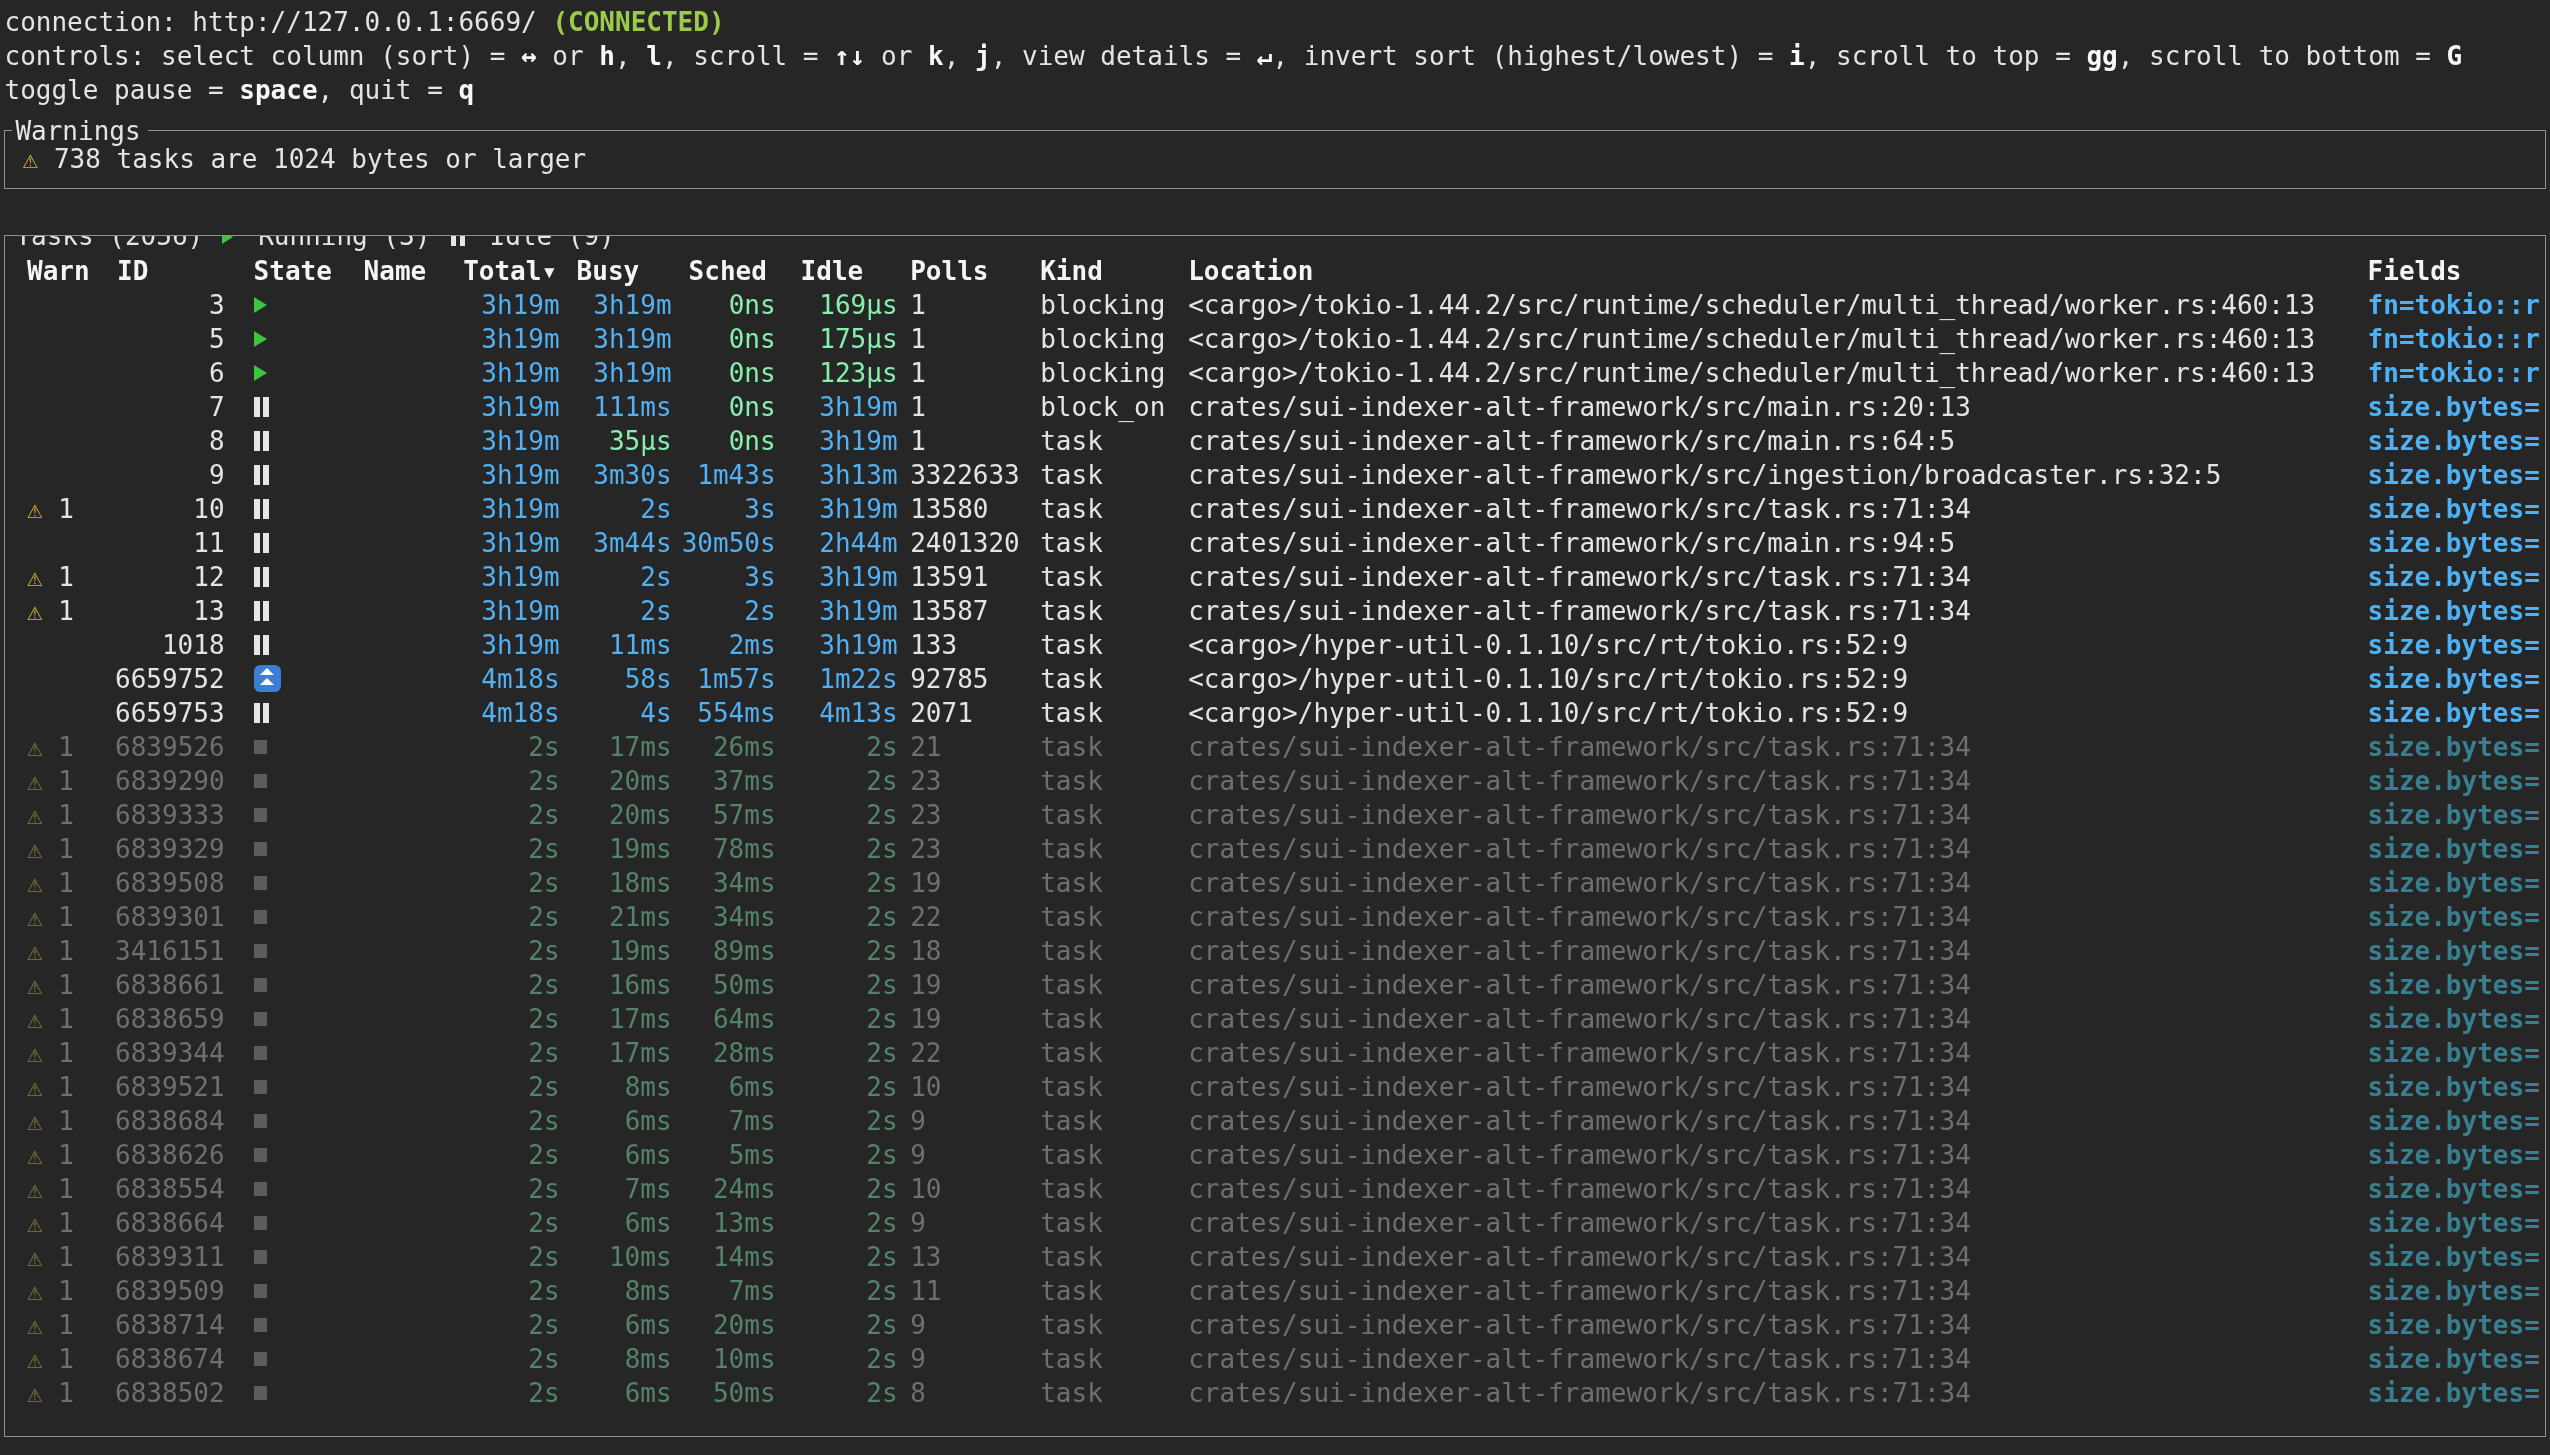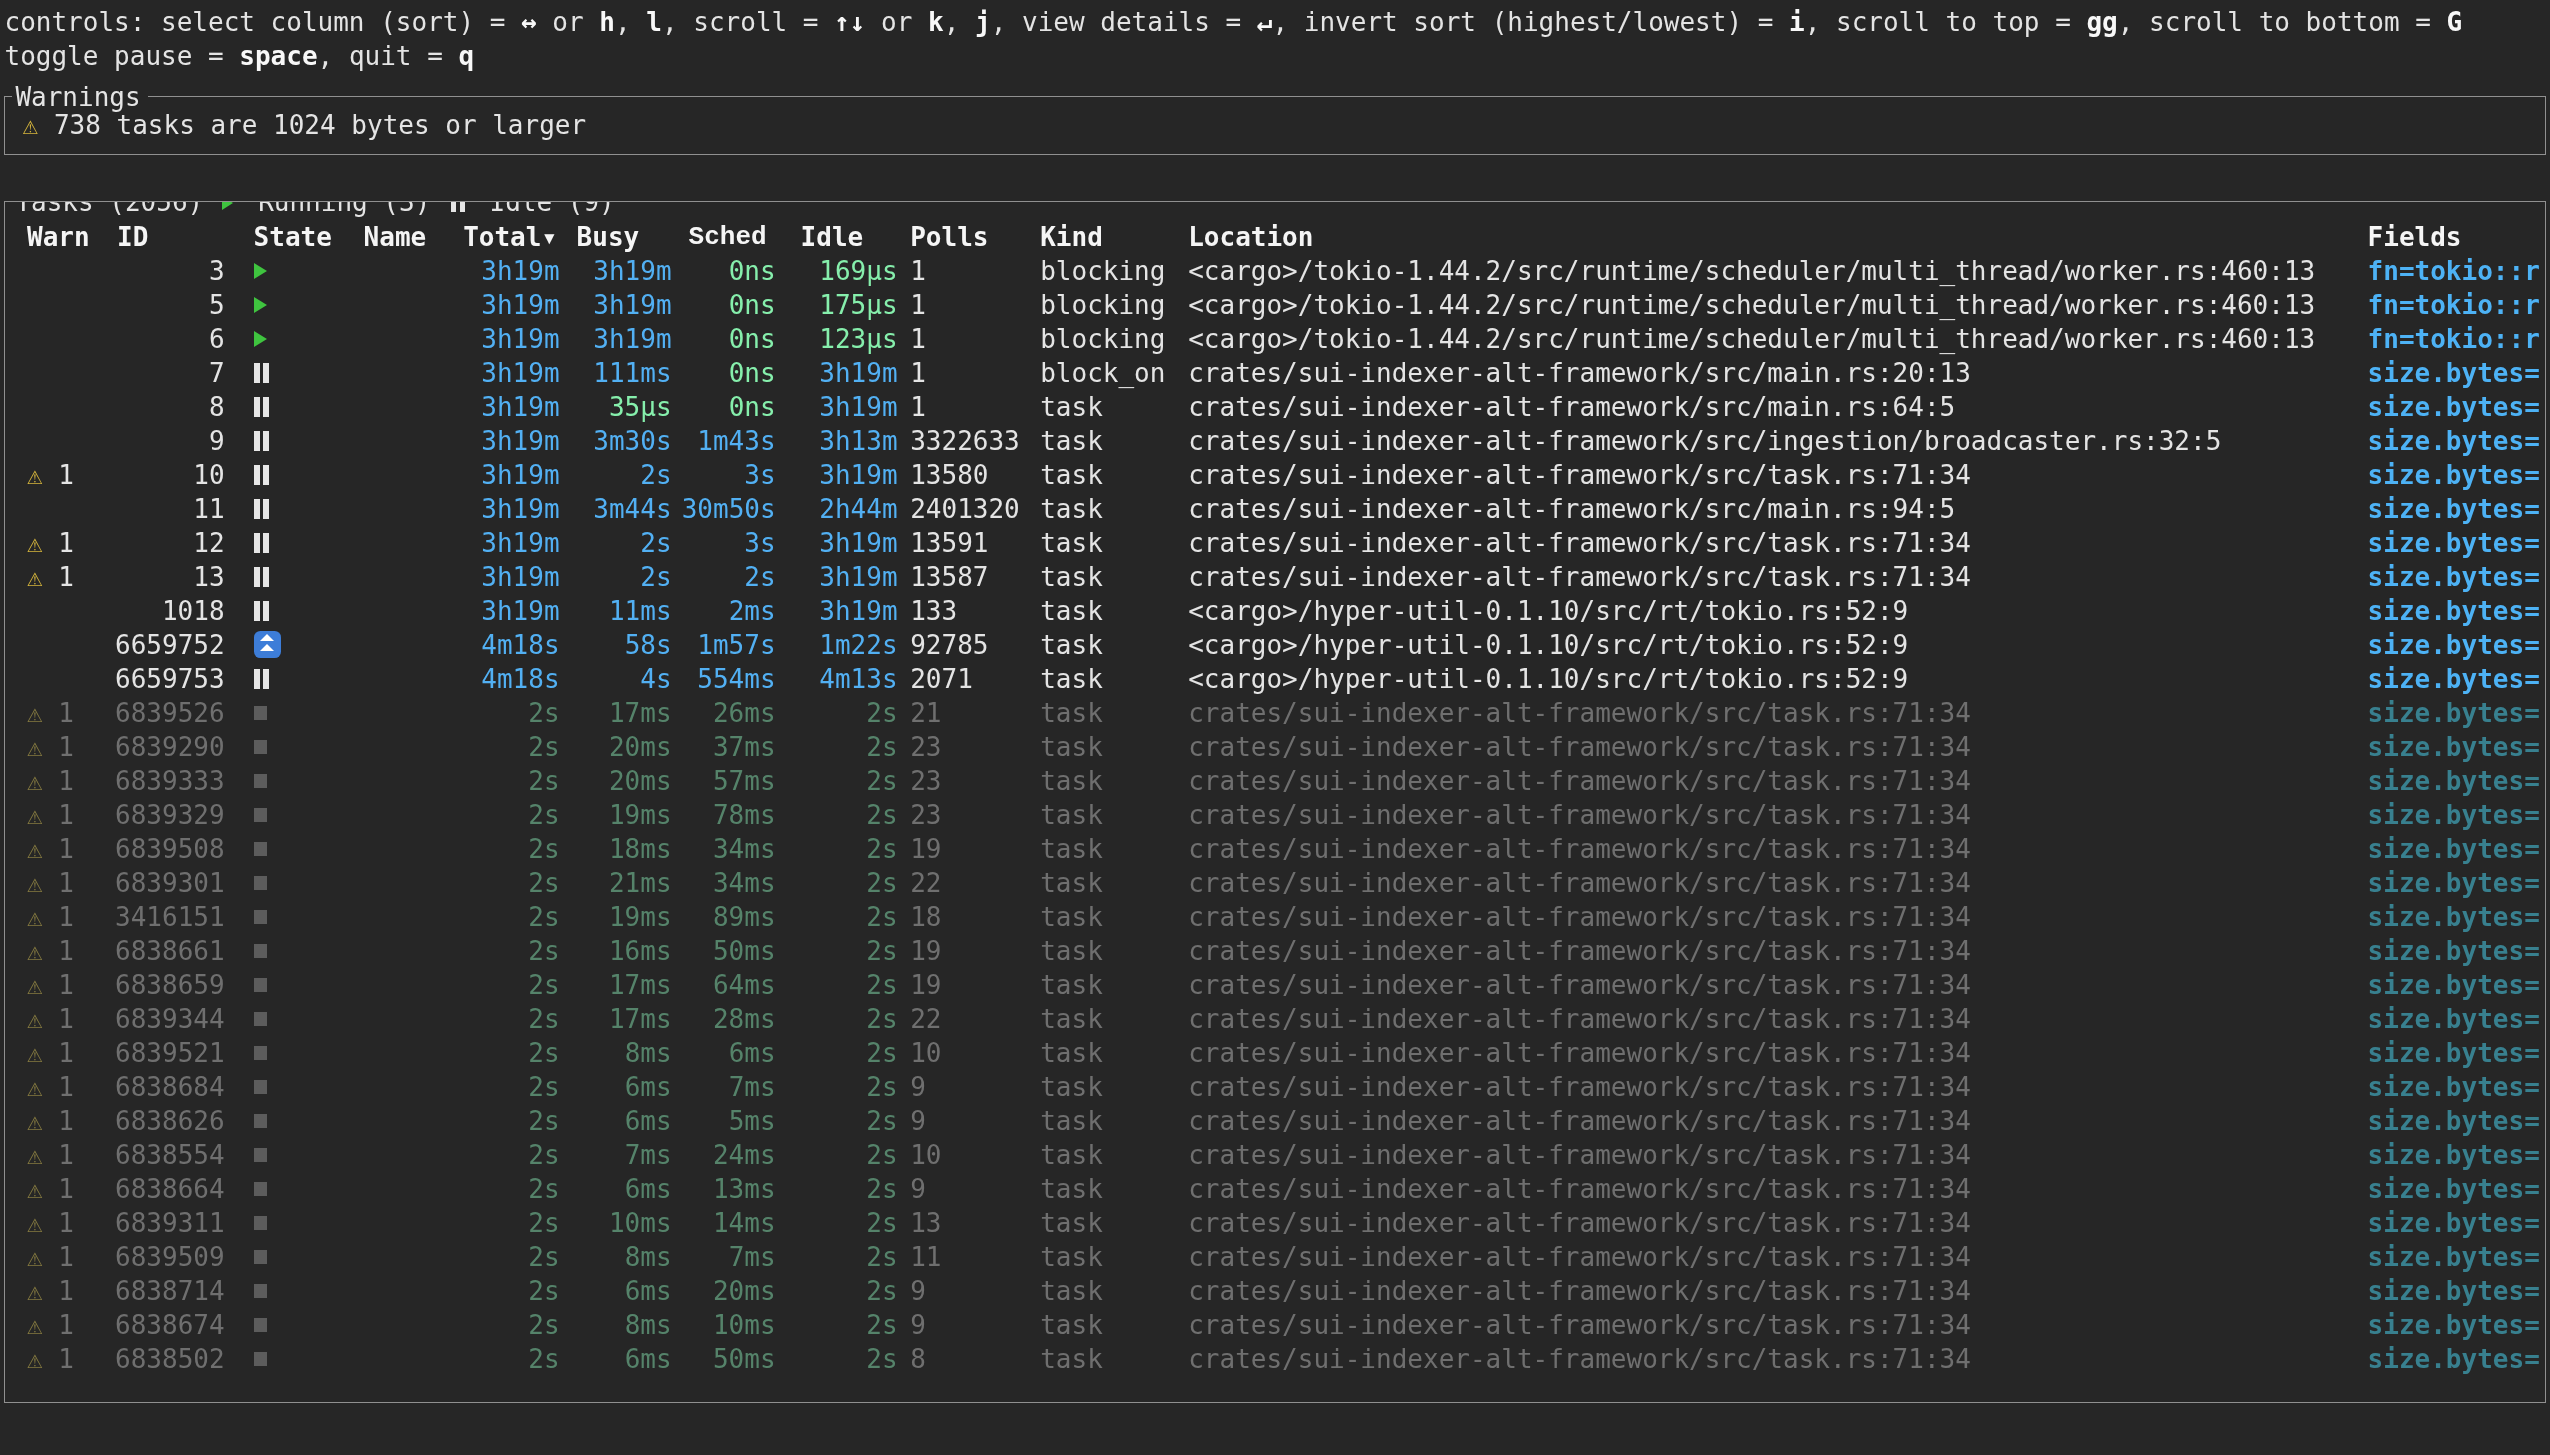--- a/index.html
+++ b/index.html
@@ -38,21 +38,21 @@
   .hc,.tc{box-sizing:border-box;overflow:hidden;white-space:nowrap;}
   .thead{font-weight:700;color:#f5f5f5;}
   .c-warn{padding-left:22.4px;}
   .c-id{text-align:right;}
   .thead .c-id{text-align:left;padding-left:13.5px;}
   .c-state{padding-left:29px;display:flex;align-items:center;}
   .c-name{padding-left:30px;}
   .c-total,.c-busy,.c-sched,.c-idle{text-align:right;}
   .thead .c-total{text-align:center;padding-left:34px;}
   .thead .c-busy{text-align:left;padding-left:17px;}
-  .thead .c-sched{text-align:left;padding-left:17px;font-family:Liberation Mono, monospace;}
+  .thead .c-sched{text-align:left;padding-left:17px;}
   .thead .c-idle{text-align:left;padding-left:25px;}
   .c-polls,.c-kind,.c-loc{padding-left:12.6px;}
   .c-fields{padding-left:0;}
   .sort-ind{font-weight:400;}
 
   .dur-b{color:#52b0f3;}
   .dur-g{color:#86efac;}
   .cell-fields,.c-fields{color:#4db2f5;font-weight:700;}
   .thead .c-fields{color:#f5f5f5;}
 
@@ -78,20 +78,21 @@
   
   .panel-title .icon-running{border-left-width:11.7px;border-top-width:7.2px;border-bottom-width:7.2px;margin:0 9px 0 3.6px;vertical-align:middle;}
   .panel-title .icon-idle{width:13.5px;height:18px;border-left-width:5.4px;border-right-width:5.4px;margin:0 9px 0 5.4px;vertical-align:middle;}
 </style>
 </head>
 <body>
 
 <div class="screen">
 
   <div class="hdr">
+    <div class="line"><span>connection: http://127.0.0.1:6669/ </span><span class="b c-green">(CONNECTED)</span></div>
     <div class="line"><span>controls: select column (sort) = </span><span class="b">↔</span><span> or </span><span class="b">h</span><span>, </span><span class="b">l</span><span>, scroll = </span><span class="b">↑↓</span><span> or </span><span class="b">k</span><span>, </span><span class="b">j</span><span>, view details = </span><span class="b">↵</span><span>, invert sort (highest/lowest) = </span><span class="b">i</span><span>, scroll to top = </span><span class="b">gg</span><span>, scroll to bottom = </span><span class="b">G</span></div>
     <div class="line"><span>toggle pause = </span><span class="b">space</span><span>, quit = </span><span class="b">q</span></div>
   </div>
 
   <div class="panel warnings">
     <div class="panel-title">Warnings</div>
     <div class="warning-item">
       <span class="warn-ic">⚠</span>
       <span> <span>738 tasks are 1024 bytes or larger</span></span>
     </div>

